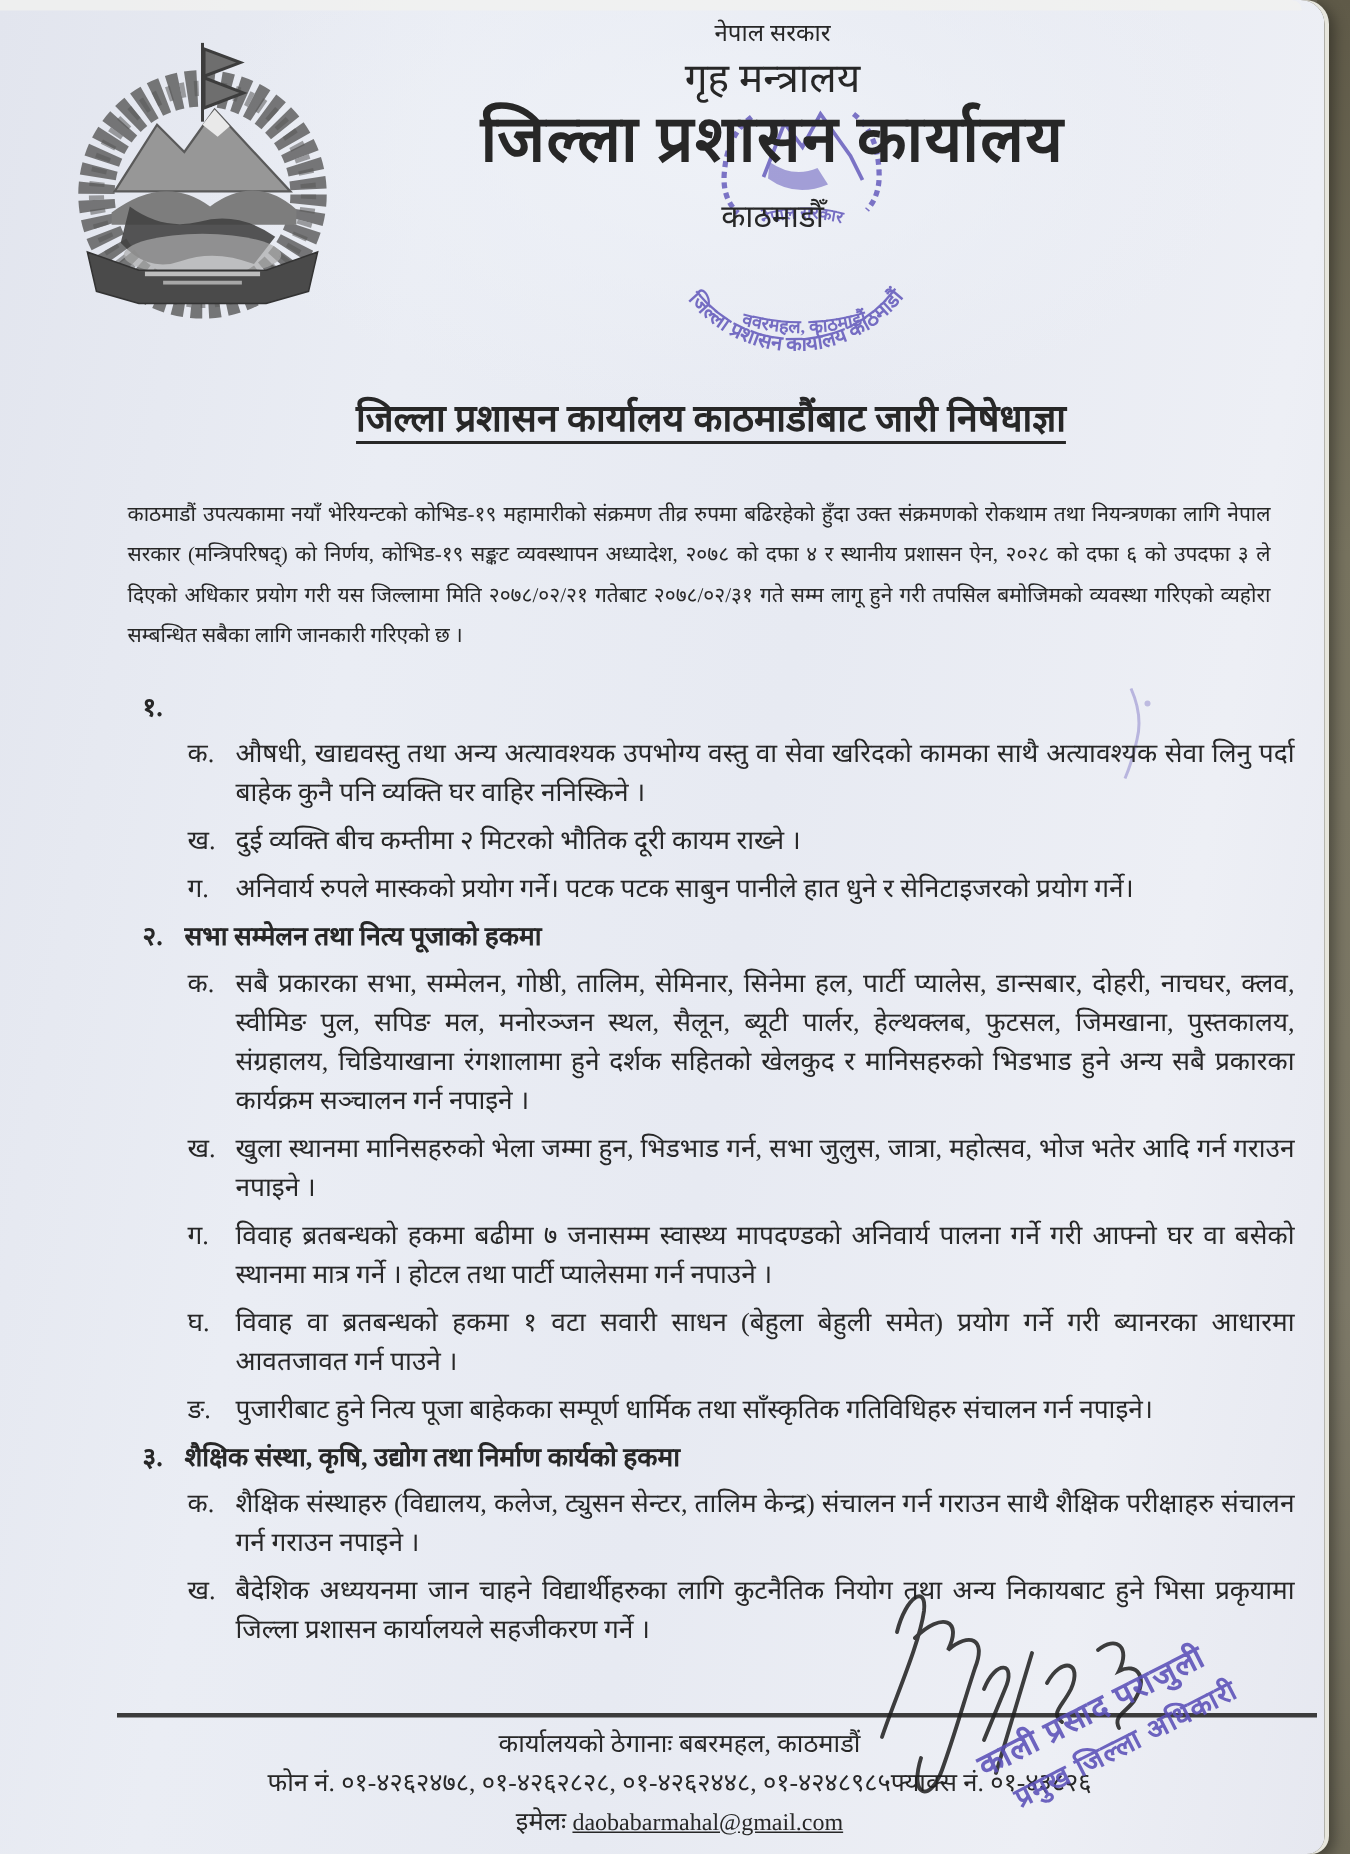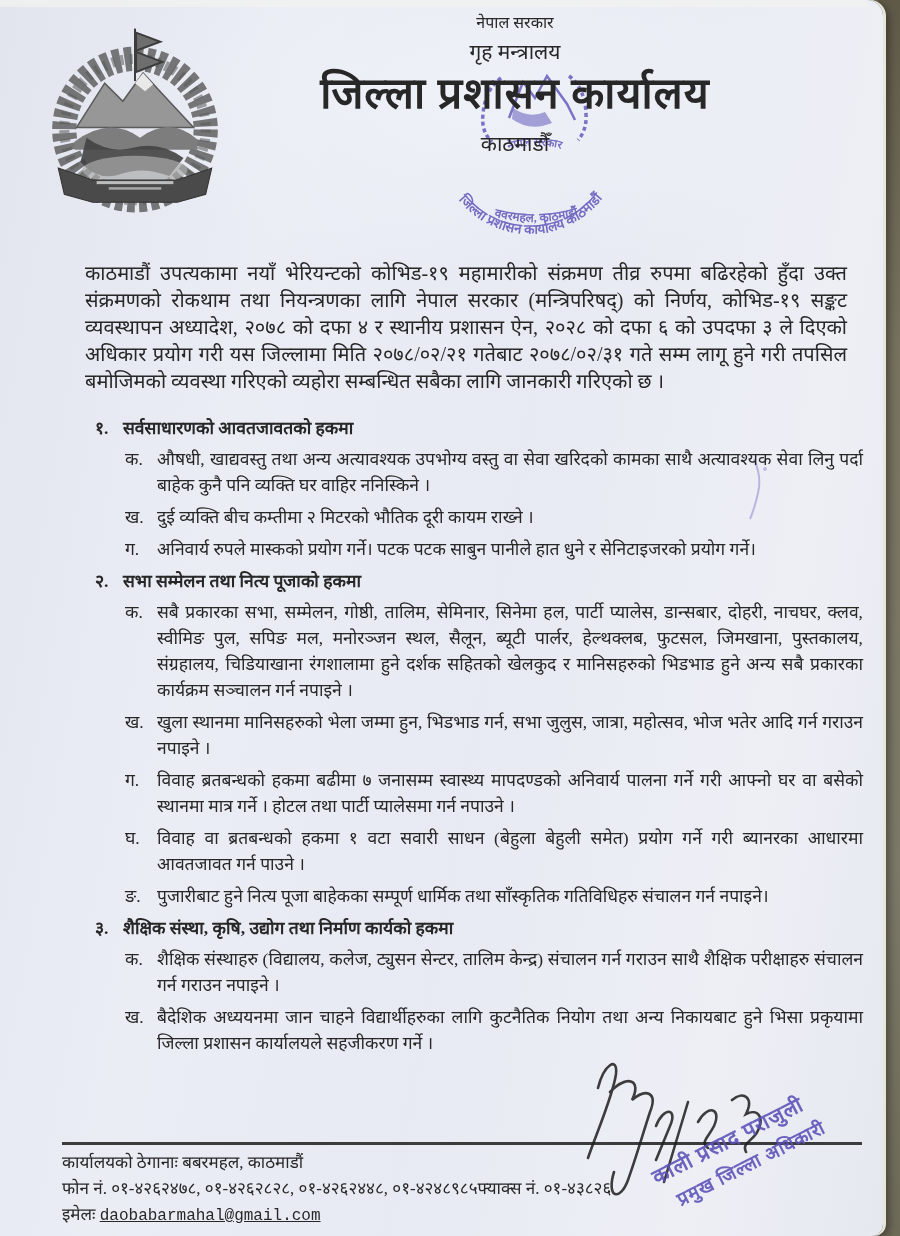--- a/index.html
+++ b/index.html
@@ -15,43 +15,43 @@
         box-shadow:3px 0 0 #e7e6dd, 6px 3px 9px rgba(0,0,0,.38);
         color:#272727;}
   .top-edge{position:absolute;left:0;top:0;width:868px;height:7px;background:#f1f2ef;opacity:.75;border-radius:0 10px 0 0;}
 
   .emblem{position:absolute;left:34px;top:16px;width:202px;height:208px;}
 
   .hstamp{position:absolute;left:413px;top:62px;width:234px;height:172px;z-index:1;}
 
   .hdr{position:absolute;left:130px;top:12px;width:770px;text-align:center;z-index:2;}
   .gov{font-size:16px;line-height:22px;}
-  .ministry{font-size:21px;line-height:26px;margin-top:5px;}
+  .ministry{font-size:27px;line-height:26px;margin-top:5px;}
   .office{font-size:43px;line-height:52px;font-weight:bold;margin-top:3px;letter-spacing:1px;}
   .district{font-size:21px;font-weight:normal;line-height:26px;margin-top:11px;}
   .branch{font-size:21px;font-weight:bold;line-height:26px;margin-top:6px;}
 
   .content{position:absolute;left:85px;top:260px;width:778px;z-index:2;}
   .title{font-size:25px;font-weight:bold;text-align:center;margin:0 0 36px 0;
          text-decoration:underline;text-underline-offset:7px;text-decoration-thickness:2px;}
-  .intro{font-size:20px;line-height:27px;text-align:justify;margin:0 16px 20px 0;}
+  .intro{font-size:14px;line-height:27px;text-align:justify;margin:0 16px 20px 0;}
 
   .sections{margin:0;padding:0;list-style:none;}
   .sec-head{display:flex;font-weight:bold;font-size:17.5px;line-height:26px;margin:2px 0 5px 10px;}
   .sec-head .num{width:28px;flex:none;}
   .item{display:flex;font-size:17.5px;line-height:26px;margin:0 0 6px 40px;}
   .item .lab{width:32px;flex:none;}
   .item .txt{flex:1;text-align:justify;}
 
-  .footer{position:absolute;left:62px;top:1142px;width:800px;border-top:3px solid #3c3c3c;
-          z-index:2;padding-right:50px;box-sizing:border-box;}
+  .footer{position:absolute;left:78px;top:1142px;width:800px;border-top:3px solid #3c3c3c;
+          text-align:center;z-index:2;padding-right:50px;box-sizing:border-box;}
   .addr{font-size:17px;line-height:24px;margin-top:6px;}
   .phone{font-size:17px;line-height:24px;margin-top:2px;}
   .email-line{font-size:17px;line-height:24px;margin-top:2px;}
-  .email{font-family:Liberation Mono, monospace;font-size:16px;text-decoration:underline;}
+  .email{font-family:Liberation Serif, serif;font-size:16px;text-decoration:underline;}
 
   .signature{position:absolute;left:552px;top:1030px;width:280px;height:200px;z-index:3;}
   .name-stamp{position:absolute;left:648px;top:1168px;width:300px;z-index:4;
               transform:rotate(-27deg);transform-origin:0 0;color:#5b50b8;opacity:.88;
               font-weight:bold;}
   .name-stamp .l1{font-size:21px;line-height:24px;letter-spacing:1px;}
   .name-stamp .l2{font-size:18.5px;line-height:22px;margin:8px 0 0 12px;letter-spacing:1px;}
 
   .smudge{position:absolute;z-index:1;}
 </style>
@@ -117,27 +117,27 @@
       <div class="office">जिल्ला प्रशासन कार्यालय</div>
       <div class="district">काठमाडौँ</div>
     </header>
 
     <svg class="smudge" style="left:740px;top:455px" width="40" height="70" aria-hidden="true">
       <path d="M14 4 q8 18 4 34 q-3 14 -8 26" stroke="#7a6fc4" stroke-width="2" fill="none" opacity="0.45"></path>
       <circle cx="25" cy="14" r="2" fill="#7a6fc4" opacity="0.4"></circle>
     </svg>
 
     <main class="content">
+      <h1 class="title">जिल्ला प्रशासन कार्यालय काठमाडौंबाट जारी निषेधाज्ञा</h1>
       <p class="intro">काठमाडौं उपत्यकामा नयाँ भेरियन्टको कोभिड-१९ महामारीको संक्रमण तीव्र रुपमा बढिरहेको हुँदा उक्त संक्रमणको रोकथाम तथा नियन्त्रणका लागि नेपाल सरकार (मन्त्रिपरिषद्) को निर्णय, कोभिड-१९ सङ्कट व्यवस्थापन अध्यादेश, २०७८ को दफा ४ र स्थानीय प्रशासन ऐन, २०२८ को दफा ६ को उपदफा ३ ले दिएको अधिकार प्रयोग गरी यस जिल्लामा मिति २०७८/०२/२१ गतेबाट २०७८/०२/३१ गते सम्म लागू हुने गरी तपसिल बमोजिमको व्यवस्था गरिएको व्यहोरा सम्बन्धित सबैका लागि जानकारी गरिएको छ ।</p>
 
       <ol class="sections">
         <li>
           <div class="sec-head">
             <span class="num">१.</span>
-            <span class="sec-title">सर्वसाधारणको आवतजावतको हकमा</span>
           </div>
           <div class="item">
             <span class="lab">क.</span>
             <span class="txt">औषधी, खाद्यवस्तु तथा अन्य अत्यावश्यक उपभोग्य वस्तु वा सेवा खरिदको कामका साथै अत्यावश्यक सेवा लिनु पर्दा बाहेक कुनै पनि व्यक्ति घर वाहिर ननिस्किने ।</span>
           </div>
           <div class="item">
             <span class="lab">ख.</span>
             <span class="txt">दुई व्यक्ति बीच कम्तीमा २ मिटरको भौतिक दूरी कायम राख्ने ।</span>
           </div>
           <div class="item">

